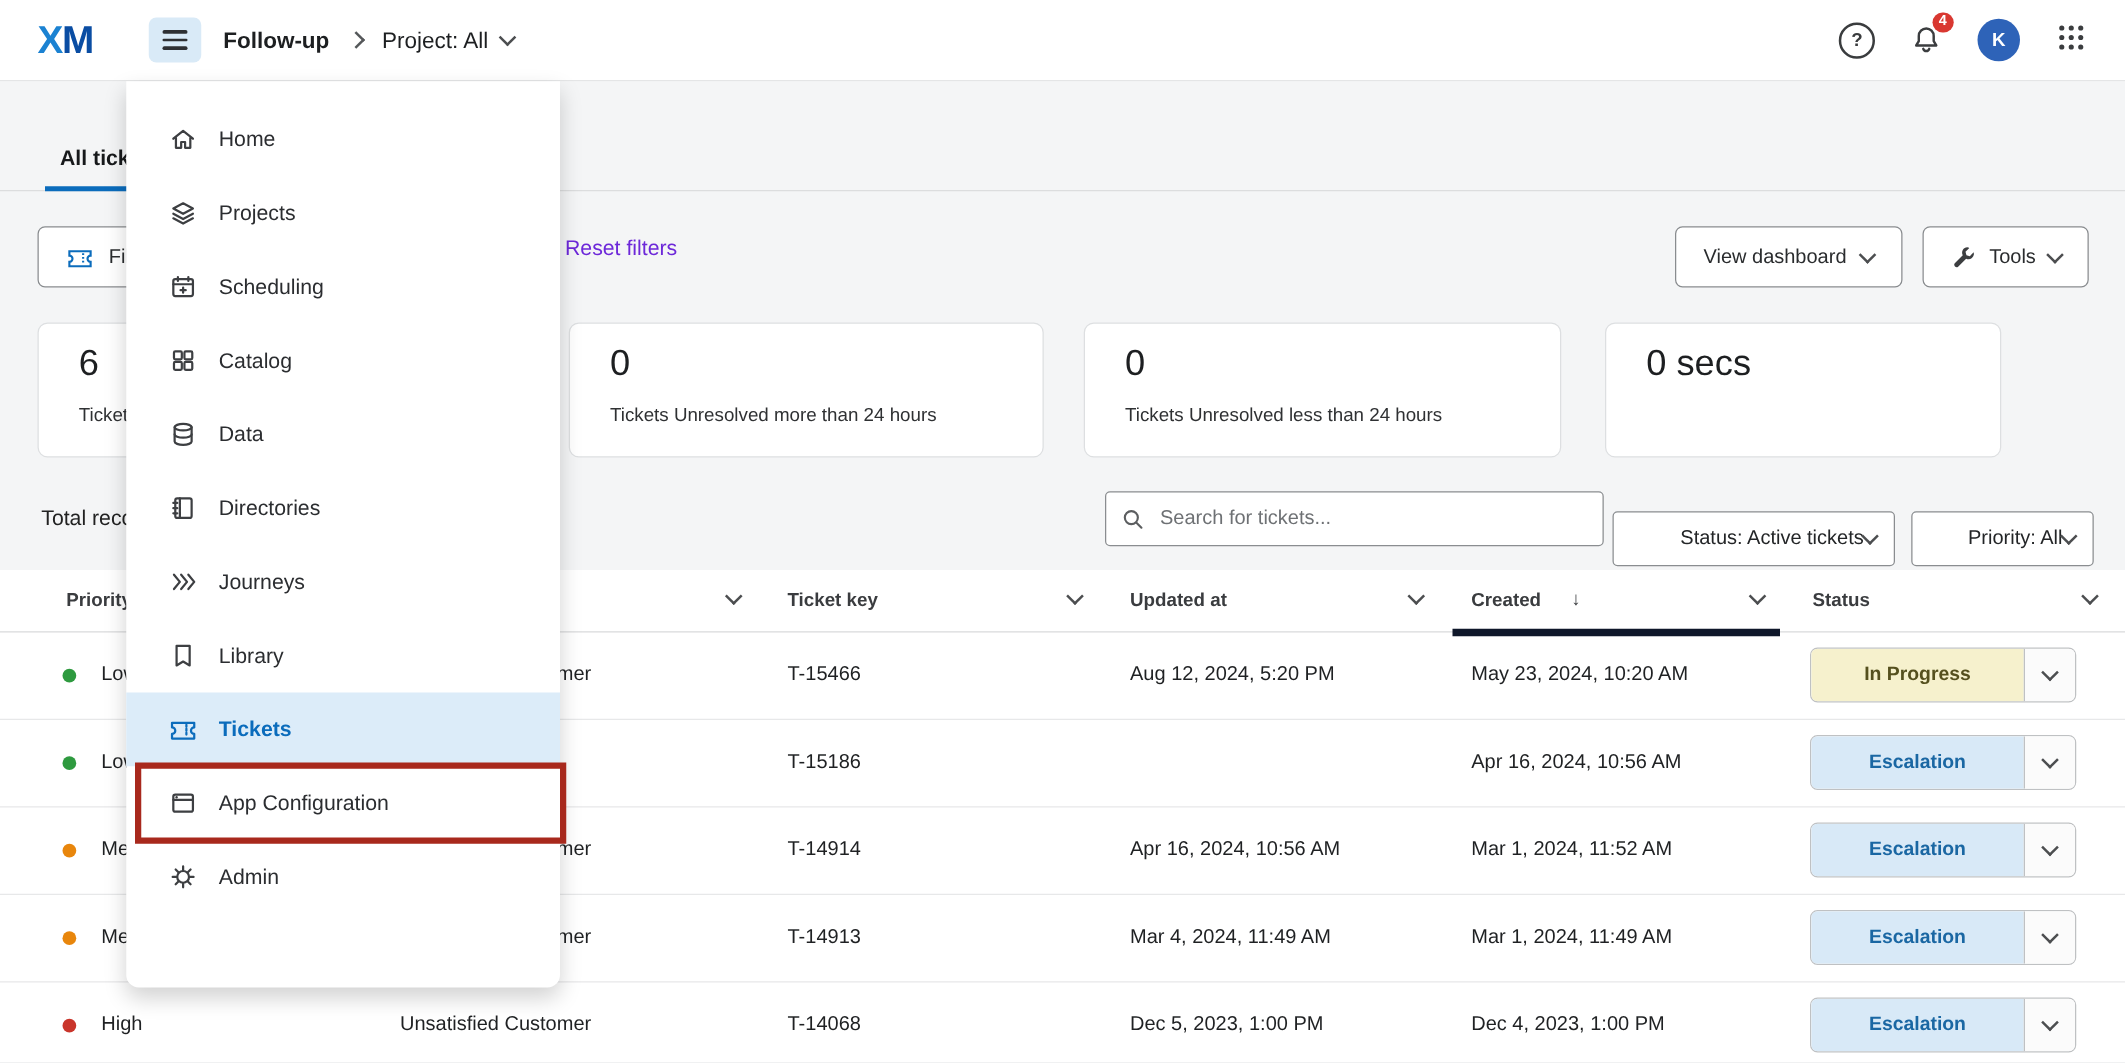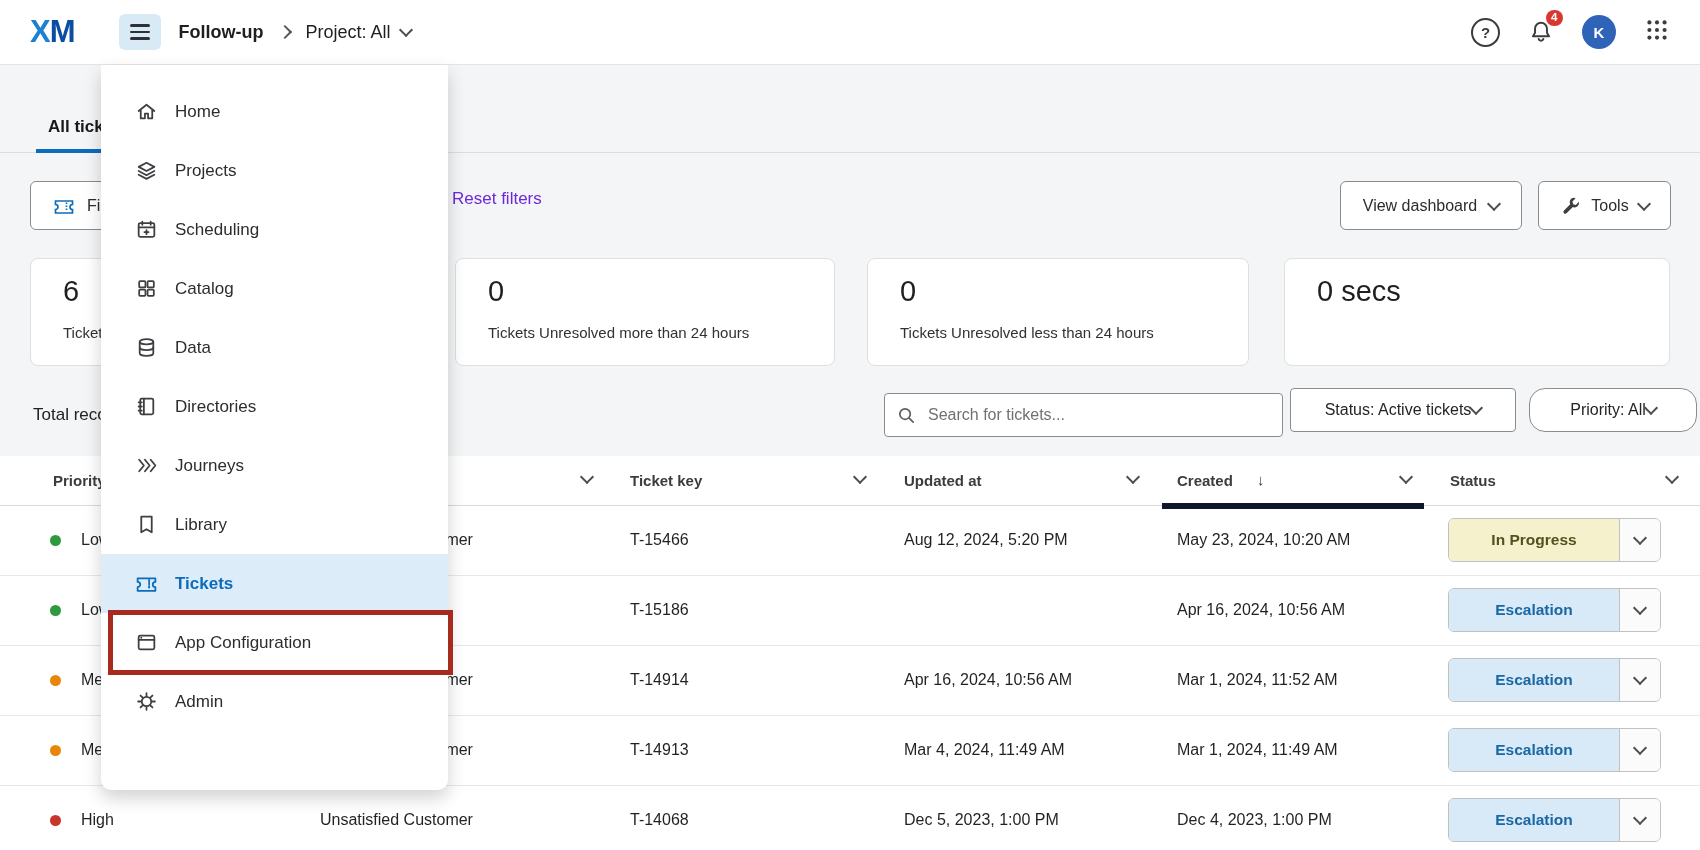--- a/index.html
+++ b/index.html
@@ -46,35 +46,35 @@
   .btn-tools svg{width:21px;height:21px;}
 
   
   .card{position:absolute;top:258px;height:108px;background:#fff;border:1px solid #dddfe1;border-radius:8px;
         box-sizing:border-box;padding:16px 0 0 32px;}
   .card .value{font-size:29px;color:#1d1f21;}
   .card .label{font-size:15px;color:#2f3133;margin-top:16px;}
   .card1{left:30px;width:356px;}
   .card2{left:455px;width:380px;}
   .card3{left:867px;width:382px;}
-  .card4{left:1284px;width:386px;}
+  .card4{left:1284px;width:317px;}
 
   
   .total{position:absolute;left:33px;top:405px;font-size:17px;color:#222;}
   .search{position:absolute;left:884px;top:393px;width:399px;height:44px;background:#fff;border:1px solid #8a8d90;
           border-radius:4px;display:flex;align-items:center;gap:10px;padding-left:12px;box-sizing:border-box;}
   .search svg{width:19px;height:19px;}
   .search input{border:none;outline:none;font-size:16px;width:330px;color:#333;
                 font-family:"Liberation Sans",sans-serif;background:transparent;}
   .search input::placeholder{color:#6e7174;}
-  .dd{position:absolute;top:388px;height:44px;background:#fff;border:1px solid #8a8d90;border-radius:4px;
-      display:flex;align-items:center;justify-content:center;padding:0 14px;font-size:16px;
+  .dd{position:absolute;top:409px;height:44px;background:#fff;border:1px solid #8a8d90;border-radius:4px;
+      display:flex;align-items:center;justify-content:flex-end;padding:0 14px;font-size:16px;
       color:#232527;box-sizing:border-box;}
   .dd-status{left:1290px;width:226px;}
-  .dd-priority{left:1529px;width:168px;border-radius:16px;}
+  .dd-priority{left:1529px;width:146px;}
 
   
   .table{position:absolute;left:0;top:456px;width:1700px;height:394px;background:#fff;z-index:10;}
   .thead{position:absolute;left:0;top:0;width:1700px;height:49px;border-bottom:1px solid #d9dadb;}
   .thead .h{position:absolute;line-height:49px;font-size:15px;font-weight:700;color:#3a3c3f;}
   .hchev{position:absolute;top:20px;}
   .c-priority{left:53px;}  .c-name{left:320px;}  .c-key{left:630px;}
   .c-updated{left:904px;}  .c-created{left:1177px;}  .c-status{left:1450px;}
   .created-head{position:absolute;left:1162px;top:0;width:262px;height:47px;border-bottom:6px solid #0f172a;}
   .created-head .h{left:15px;}

